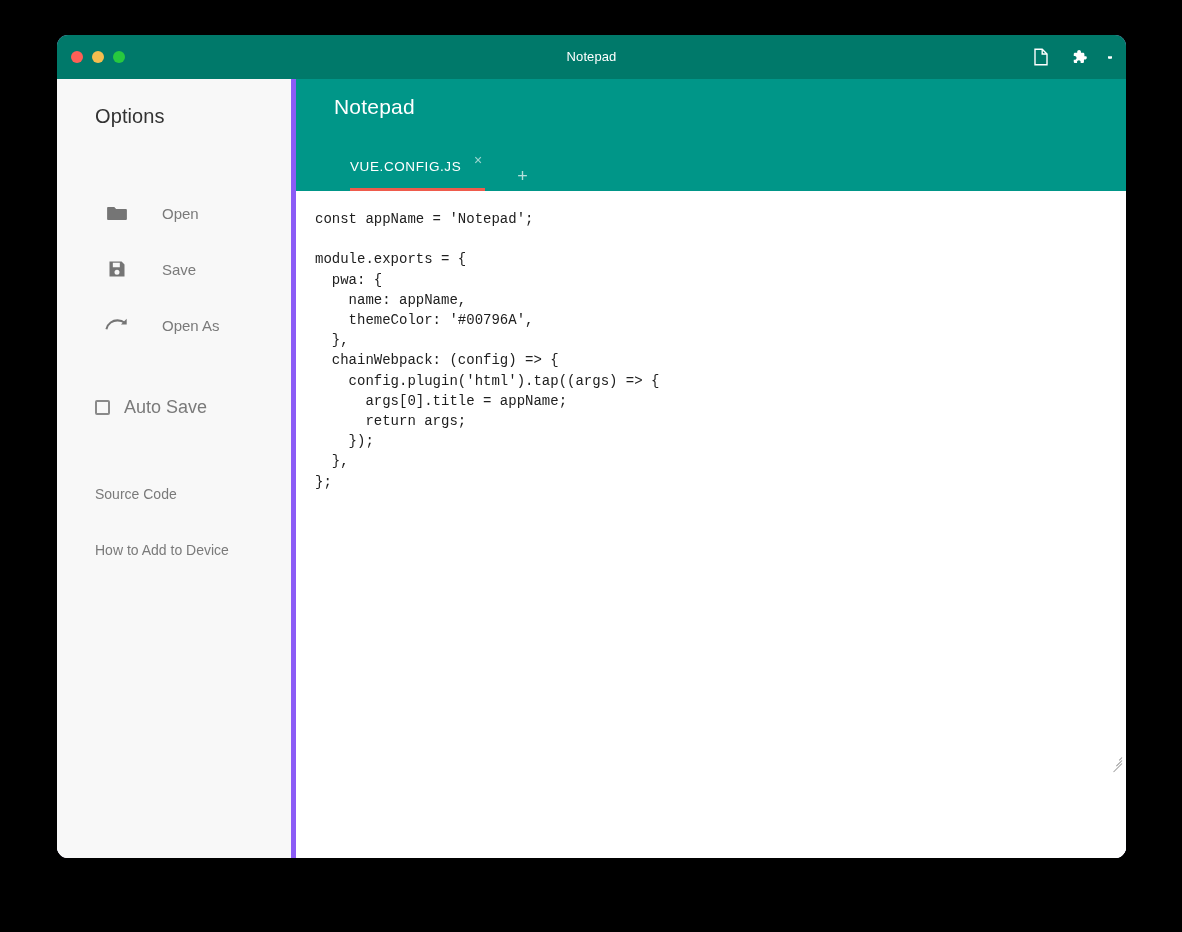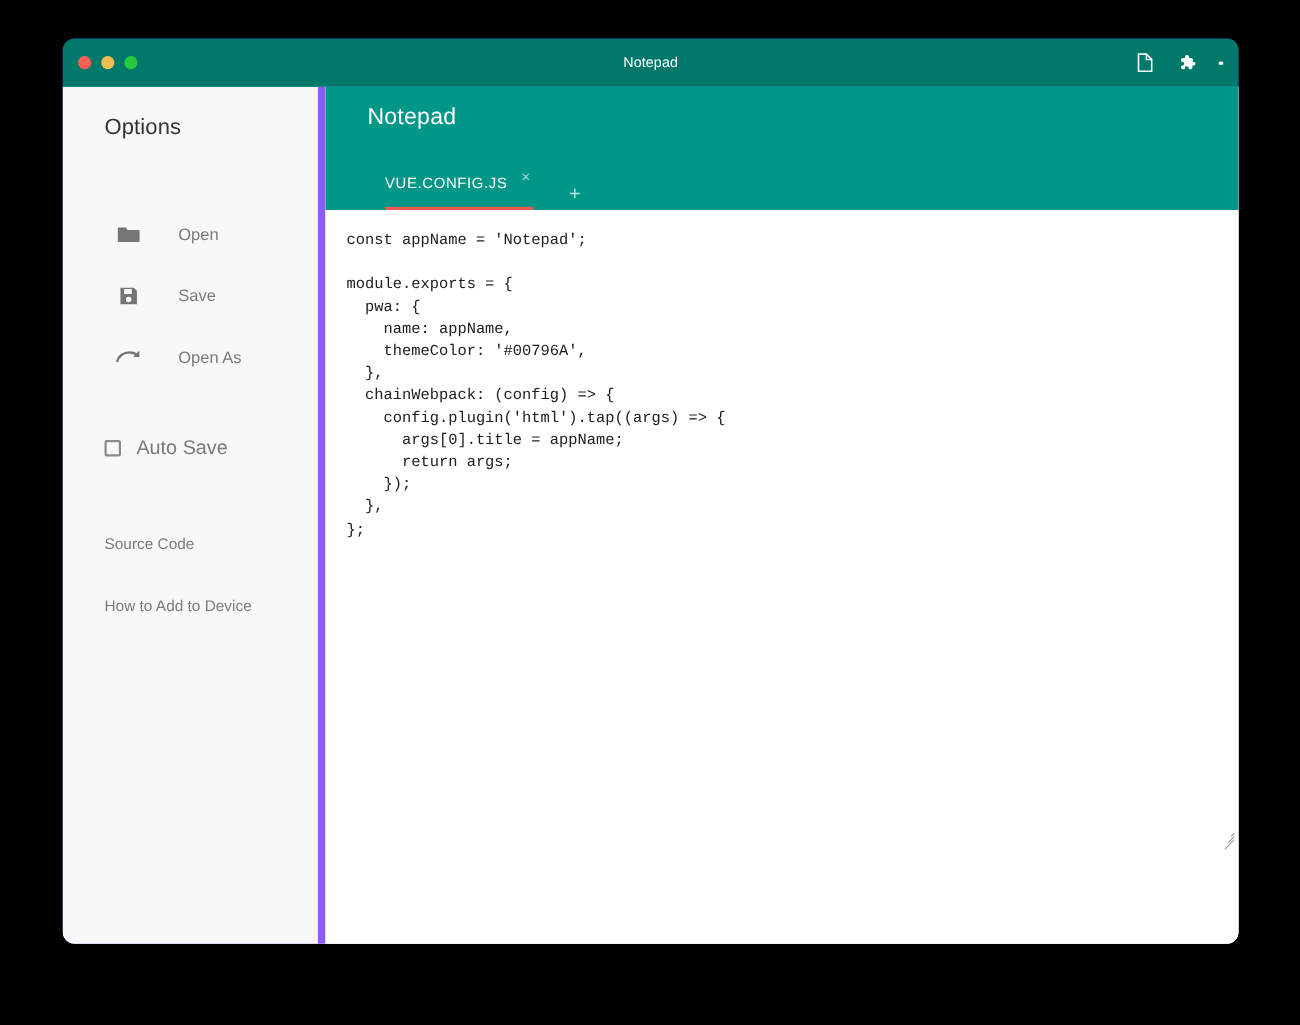--- a/index.html
+++ b/index.html
@@ -20,21 +20,21 @@
 
   
   #window {
     position: absolute;
     left: 57px;
     top: 35px;
     width: 1069px;
     height: 823px;
     border-radius: 11px;
     overflow: hidden;
-    background: #1d4ed8;
+    background: #c4b5fd;
     box-shadow: 0 0 0 0 rgba(0,0,0,0);
   }
 
   
   .titlebar {
     position: relative;
     height: 44px;
     background: #00796a;
     display: flex;
     align-items: center;
@@ -95,21 +95,21 @@
     display: flex;
     height: 779px;
     background: #ffffff;
   }
 
   
   .sidebar {
     width: 239px;
     flex: 0 0 239px;
     background: #f8f8f8;
-    border-right: 7px solid #8b5cf6;
+    border-right: 5px solid #8b5cf6;
     padding: 0;
     position: relative;
   }
   .sidebar-title {
     font-size: 20px;
     color: #333333;
     padding: 26px 0 0 38px;
     letter-spacing: 0.1px;
   }
   .menu {

